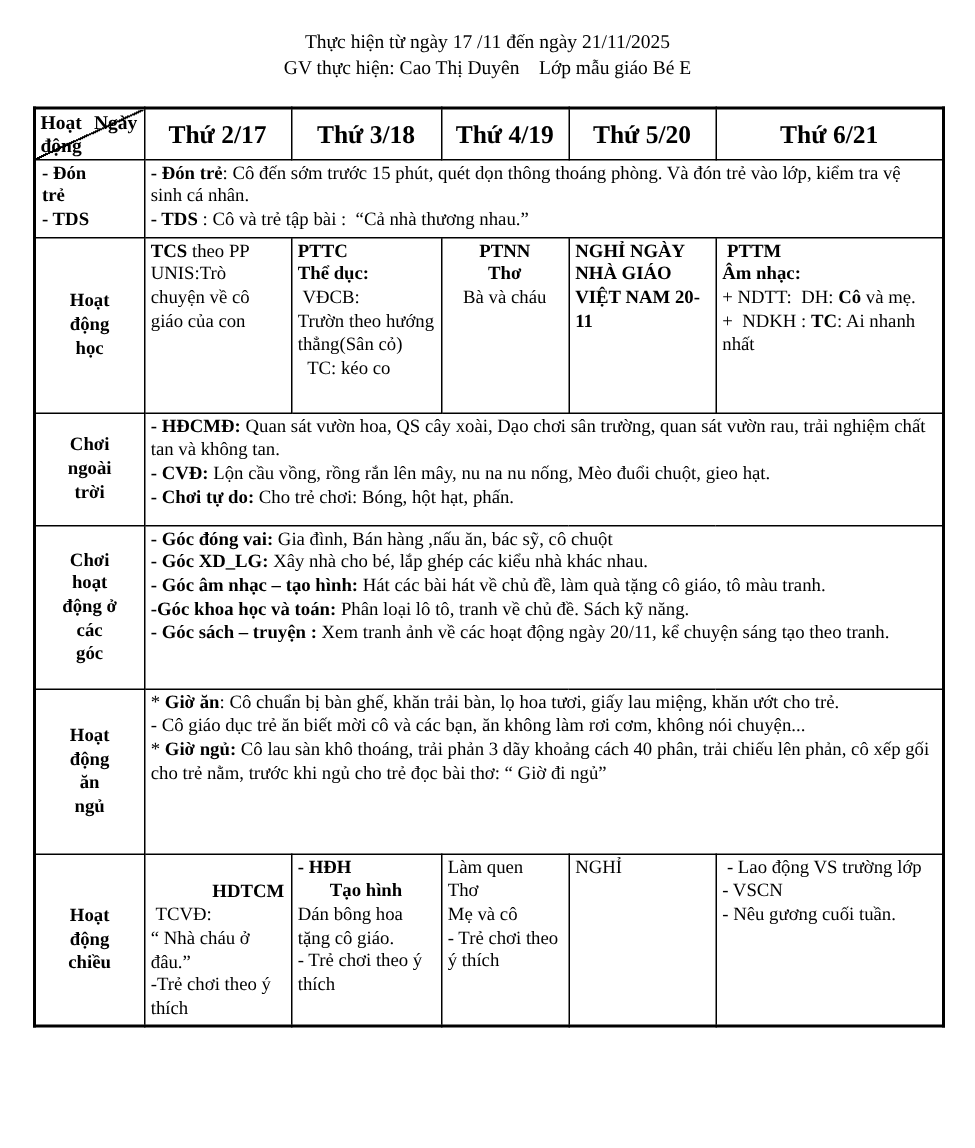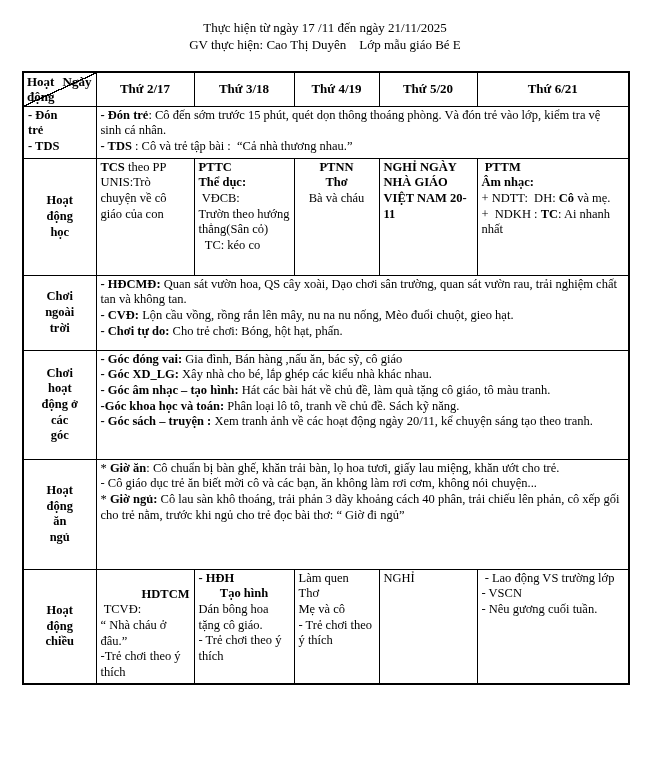--- a/index.html
+++ b/index.html
@@ -35,21 +35,21 @@
     border: 2px solid #000;
   }
   td, th {
     border: 1px solid #000;
     padding: 1px 4px;
     vertical-align: top;
     overflow: hidden;
     line-height: 1.25;
     font-size: 12.5px;
   }
-  th { font-size: 13px; font-weight: bold; text-align: center; vertical-align: middle; }
+  th { font-size: 17px; font-weight: bold; text-align: center; vertical-align: middle; }
   td div { white-space: pre-wrap; }
   .label-cell {
     text-align: center;
     vertical-align: middle;
     font-weight: bold;
   }
   .label-left {
     text-align: left;
     vertical-align: top;
     font-weight: bold;
@@ -173,21 +173,21 @@
 
   <tr style="height:109px">
     <td class="label-cell">
           <div><span style="font-weight: bold;">Chơi</span></div>
           <div><span style="font-weight: bold;">hoạt</span></div>
           <div><span style="font-weight: bold;">động ở</span></div>
           <div><span style="font-weight: bold;">các</span></div>
           <div><span style="font-weight: bold;">góc</span></div>
         </td>
     <td colspan="5">
-          <div><span style="font-weight: bold;">- Góc đóng vai:</span><span style="font-weight: normal;"> Gia đình, Bán hàng ,nấu ăn, bác sỹ, cô giáo</span></div>
+          <div><span style="font-weight: bold;">- Góc đóng vai:</span><span style="font-weight: normal;"> Gia đình, Bán hàng ,nấu ăn, bác sỹ, cô chuột</span></div>
           <div><span style="font-weight: bold;">- Góc XD_LG:</span><span style="font-weight: normal;"> Xây nhà cho bé, lắp ghép các kiểu nhà khác nhau.</span></div>
           <div><span style="font-weight: bold;">- Góc âm nhạc – tạo hình:</span><span style="font-weight: normal;"> Hát các bài hát về chủ đề, làm quà tặng cô giáo, tô màu tranh.</span></div>
           <div><span style="font-weight: bold;">-Góc khoa học và toán:</span><span style="font-weight: normal;"> Phân loại lô tô, tranh về chủ đề. Sách kỹ năng.</span></div>
           <div><span style="font-weight: bold;">- Góc sách – truyện :</span><span style="font-weight: normal;"> Xem tranh ảnh về các hoạt động ngày 20/11, kể chuyện sáng tạo theo tranh.</span></div>
         </td>
   </tr>
 
   <tr style="height:110px">
     <td class="label-cell">
           <div><span style="font-weight: bold;">Hoạt</span></div>

